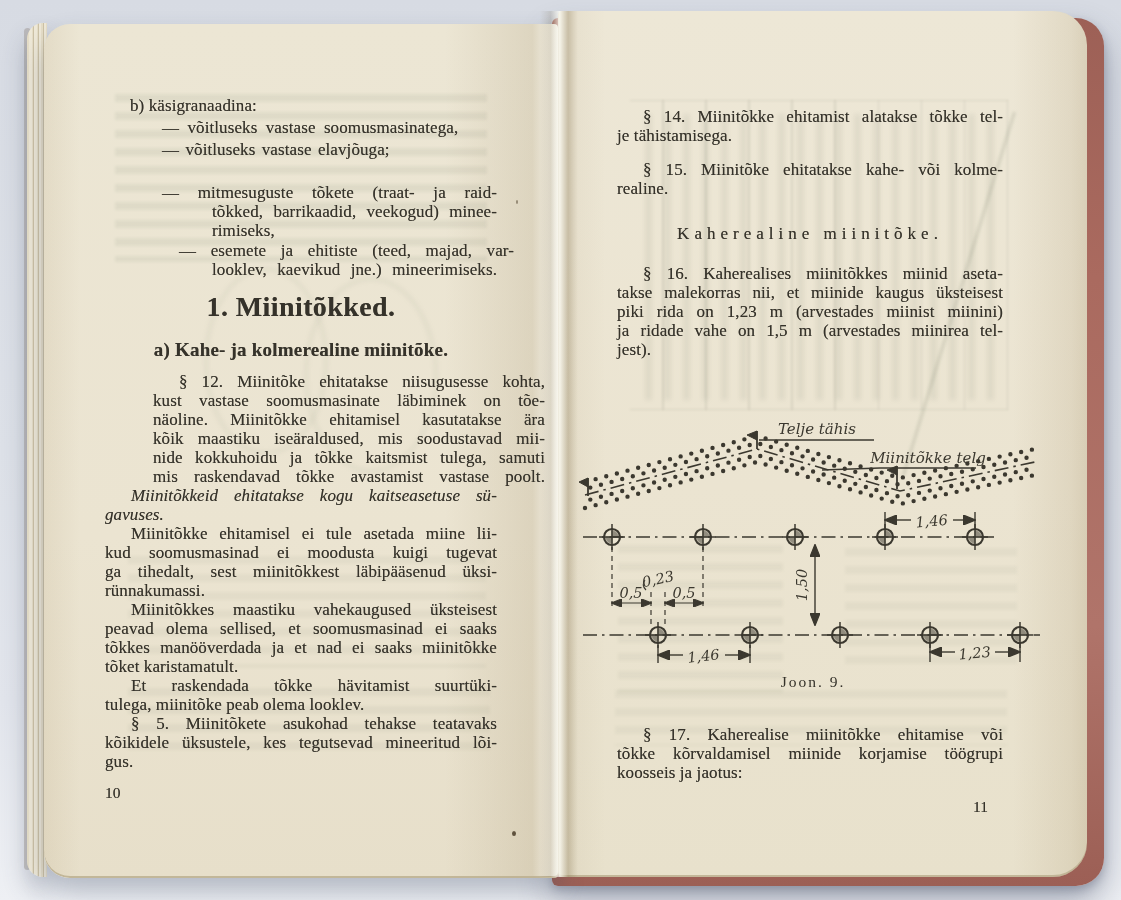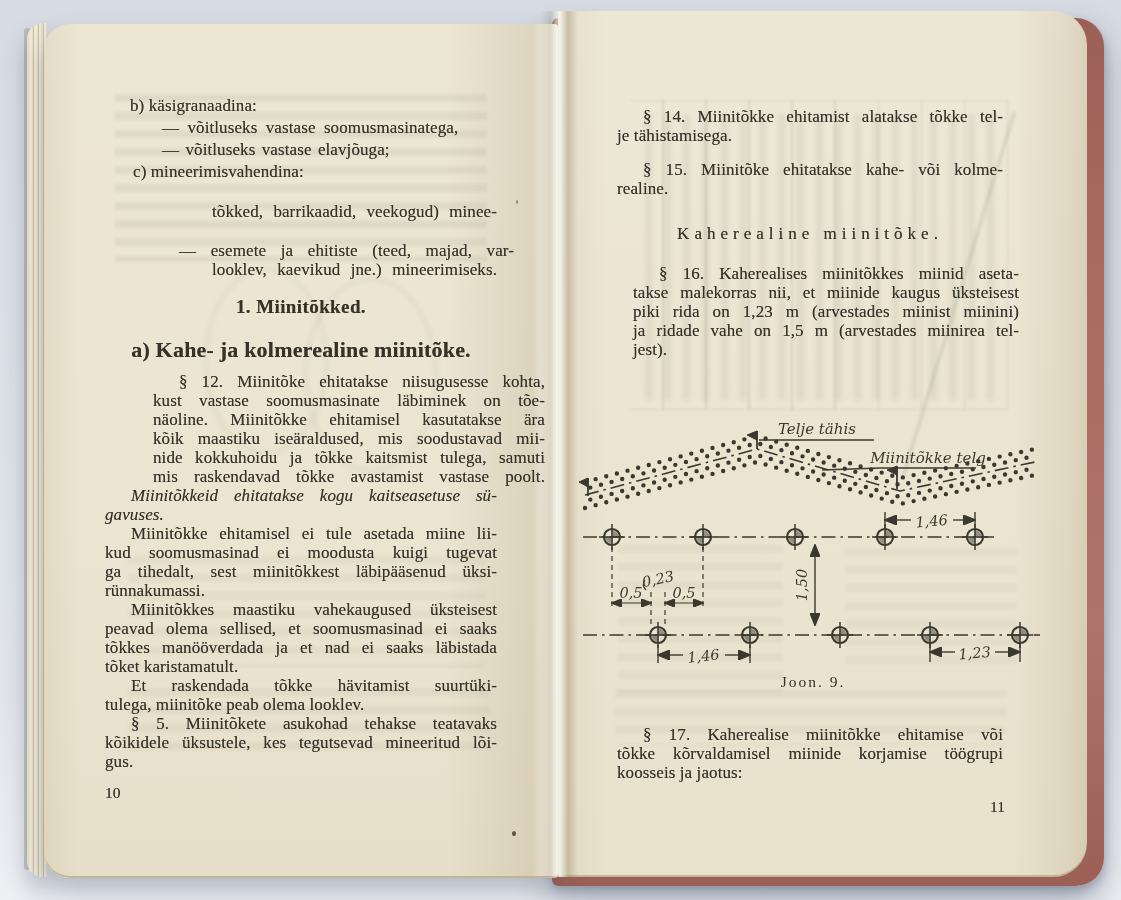--- a/index.html
+++ b/index.html
@@ -30,22 +30,22 @@
            linear-gradient(180deg,#ede7d6 0%,#ebe4d1 55%,#e8e1cc 100%);
          box-shadow:inset 0 -2px 0 rgba(185,172,140,.8);}
   .gutter{position:absolute;left:540px;top:11px;width:38px;height:866px;pointer-events:none;
          background:linear-gradient(90deg,rgba(0,0,0,0) 0%,rgba(95,78,42,.14) 28%,rgba(255,255,248,.75) 52%,rgba(110,90,50,.22) 74%,rgba(0,0,0,0) 100%);}
   
   .t{position:absolute;font-size:17px;line-height:19px;color:#35322a;letter-spacing:.1px;
      text-shadow:0 0 .4px rgba(45,42,34,.55);}
   .para div{height:19px;}
   .j{text-align:justify;text-align-last:justify;}
   .ind{text-indent:26px;}
-  .h1{font-weight:bold;font-size:19px;line-height:26px;text-align:center;letter-spacing:.4px;}
-  .h2{font-weight:bold;font-size:22px;text-align:center;letter-spacing:.2px;}
+  .h1{font-weight:bold;font-size:28px;line-height:26px;text-align:center;letter-spacing:.4px;}
+  .h2{font-weight:bold;font-size:19px;text-align:center;letter-spacing:.2px;}
   .h3{font-size:17px;text-align:center;letter-spacing:5px;}
   .figtitle{font-weight:bold;font-style:italic;font-size:21px;text-align:center;letter-spacing:.4px;}
   .pagenum{font-size:15.5px;}
   
   .ghost{position:absolute;pointer-events:none;transform:scaleX(-1);}
   .gbars{background:repeating-linear-gradient(180deg,rgba(122,130,108,.13) 0px,rgba(122,130,108,.13) 8px,rgba(0,0,0,0) 8px,rgba(0,0,0,0) 18px);
          filter:blur(1.8px);}
   .gellipse{border:2px solid rgba(110,120,98,.15);border-radius:50%;filter:blur(2.5px);background:none;}
   .gcols{background:repeating-linear-gradient(90deg,rgba(112,120,100,.15) 0px,rgba(112,120,100,.15) 1.5px,rgba(0,0,0,0) 1.5px,rgba(0,0,0,0) 43px);
          border-top:1px solid rgba(112,120,100,.14);border-bottom:1px solid rgba(112,120,100,.14);filter:blur(1.2px);}
@@ -84,22 +84,23 @@
   <div class="ghost gbars" style="left:618px;top:545px;width:165px;height:148px;opacity:.6;"></div>
   <div class="ghost gbars" style="left:845px;top:548px;width:172px;height:120px;opacity:.55;"></div>
   <div class="ghost gbars" style="left:615px;top:690px;width:392px;height:56px;opacity:.55;"></div>
 
   <div class="speck" style="left:512px;top:831px;width:4px;height:5px;"></div>
   <div class="speck" style="left:516px;top:200px;width:2px;height:4px;opacity:.6;"></div>
 
   <div class="t" style="left:130px;top:96px;width:360px;">b) käsigranaadina:</div>
   <div class="t" style="left:162px;top:118px;width:335px;word-spacing:4px;">— võitluseks vastase soomusmasinatega,</div>
   <div class="t" style="left:162px;top:140px;width:335px;word-spacing:2px;">— võitluseks vastase elavjõuga;</div>
-  <div class="t" style="left:133px;top:162px;width:360px;">c) mineerimisvahendina:</div>
+  <div class="t j" style="left:162px;top:183px;width:335px;">— mitmesuguste tõkete (traat- ja raid-</div>
   <div class="t j" style="left:212px;top:202px;width:285px;">tõkked, barrikaadid, veekogud) minee-</div>
+  <div class="t" style="left:212px;top:221px;width:285px;">rimiseks,</div>
   <div class="t j" style="left:162px;top:241px;width:335px;margin-left:17px;">— esemete ja ehitiste (teed, majad, var-</div>
   <div class="t j" style="left:212px;top:260px;width:285px;">looklev, kaevikud jne.) mineerimiseks.</div>
 
   <div class="t h1" style="left:105px;top:294px;width:392px;">1. Miinitõkked.</div>
   <div class="t h2" style="left:105px;top:340px;width:392px;">a) Kahe- ja kolmerealine miinitõke.</div>
 
   <div class="t para" style="left:105px;top:372px;width:392px;margin-left:48px;">
     <div class="j ind">§ 12. Miinitõke ehitatakse niisugusesse kohta,</div>
     <div class="j">kust vastase soomusmasinate läbiminek on tõe-</div>
     <div class="j">näoline. Miinitõkke ehitamisel kasutatakse ära</div>
@@ -116,21 +117,21 @@
   <div class="t para" style="left:105px;top:524px;width:392px;">
     <div class="j ind">Miinitõkke ehitamisel ei tule asetada miine lii-</div>
     <div class="j">kud soomusmasinad ei moodusta kuigi tugevat</div>
     <div class="j">ga tihedalt, sest miinitõkkest läbipääsenud üksi-</div>
     <div>rünnakumassi.</div>
   </div>
 
   <div class="t para" style="left:105px;top:600px;width:392px;">
     <div class="j ind">Miinitõkkes maastiku vahekaugused üksteisest</div>
     <div class="j">peavad olema sellised, et soomusmasinad ei saaks</div>
-    <div class="j">tõkkes manööverdada ja et nad ei saaks läbistada</div>
+    <div class="j">tõkkes manööverdada ja et nad ei saaks miinitõkke</div>
     <div>tõket karistamatult.</div>
   </div>
 
   <div class="t para" style="left:105px;top:676px;width:392px;">
     <div class="j ind">Et raskendada tõkke hävitamist suurtüki-</div>
     <div>tulega, miinitõke peab olema looklev.</div>
   </div>
 
   <div class="t para" style="left:105px;top:714px;width:392px;">
     <div class="j ind">§ 5. Miinitõkete asukohad tehakse teatavaks</div>
@@ -145,21 +146,21 @@
     <div>je tähistamisega.</div>
   </div>
 
   <div class="t para" style="left:617px;top:160px;width:386px;">
     <div class="j ind">§ 15. Miinitõke ehitatakse kahe- või kolme-</div>
     <div>realine.</div>
   </div>
 
   <div class="t h3" style="left:617px;top:224px;width:386px;">Kaherealine miinitõke.</div>
 
-  <div class="t para" style="left:617px;top:264px;width:386px;margin-left:16px;">
+  <div class="t para" style="left:617px;top:264px;width:386px;">
     <div class="j ind">§ 16. Kaherealises miinitõkkes miinid aseta-</div>
     <div class="j">takse malekorras nii, et miinide kaugus üksteisest</div>
     <div class="j">piki rida on 1,23 m (arvestades miinist miinini)</div>
     <div class="j">ja ridade vahe on 1,5 m (arvestades miinirea tel-</div>
     <div>jest).</div>
   </div>
 
 
   <svg class="fig" style="left:580px;top:416px;" width="480" height="280" viewBox="0 0 480 280">
     <defs>
@@ -264,15 +265,15 @@
 
     <text x="233" y="271" class="fcap" text-anchor="middle" stroke="none">Joon. 9.</text>
   </svg>
 
   <div class="t para" style="left:617px;top:725px;width:386px;">
     <div class="j ind">§ 17. Kaherealise miinitõkke ehitamise või</div>
     <div class="j">tõkke kõrvaldamisel miinide korjamise töögrupi</div>
     <div>koosseis ja jaotus:</div>
   </div>
 
-  <div class="t pagenum" style="left:619px;top:797px;width:386px;text-align:right;">11</div>
+  <div class="t pagenum" style="left:602px;top:797px;width:386px;text-align:right;">11</div>
 
 </div>
 
 </body></html>

